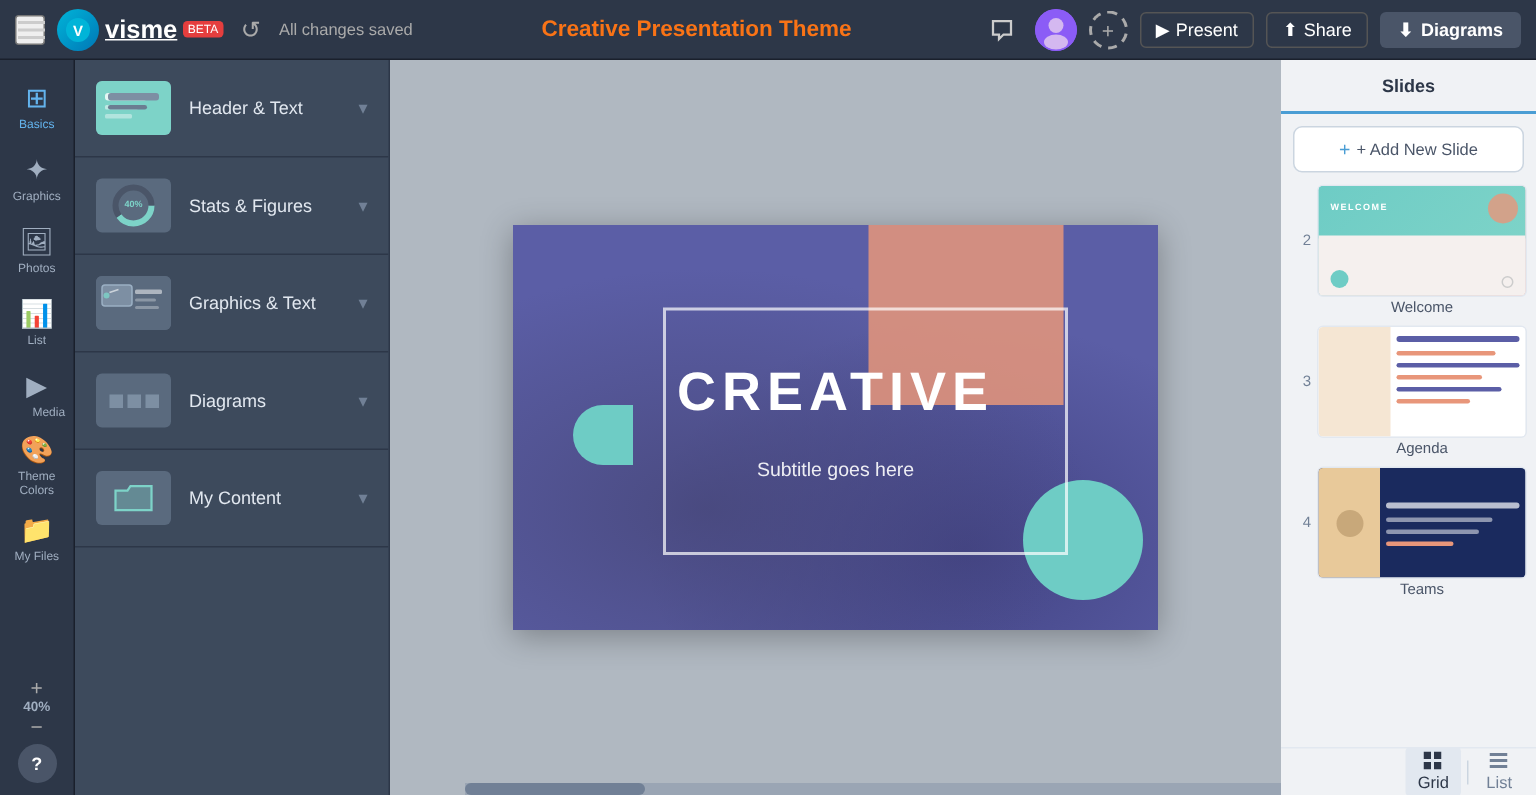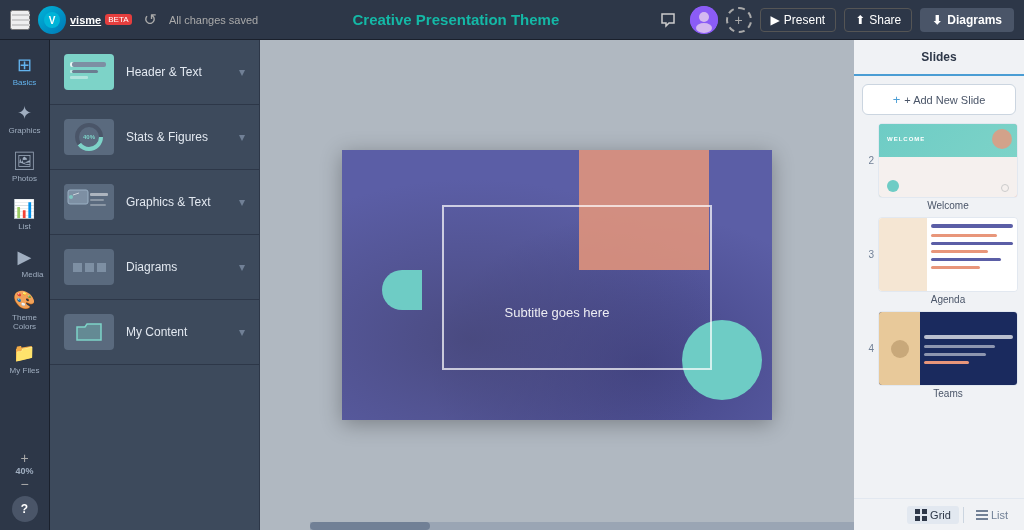--- a/index.html
+++ b/index.html
@@ -17,21 +17,21 @@
       border-bottom: 1px solid #1a202c;
     }
     .topbar-left { display: flex; align-items: center; gap: 8px; flex: 0 0 auto; }
     .hamburger-icon { width: 20px; height: 20px; display: flex; flex-direction: column; justify-content: center; gap: 3px; cursor: pointer; }
     .hamburger-icon span { display: block; width: 18px; height: 2px; background: #ccc; }
     .visme-logo { display: flex; align-items: center; gap: 4px; }
     .visme-logo-img { width: 28px; height: 28px; background: linear-gradient(135deg, #00b4d8, #0077b6); border-radius: 50%; display: flex; align-items: center; justify-content: center; font-size: 10px; font-weight: bold; }
     .beta-badge { font-size: 8px; background: #e53e3e; color: white; padding: 1px 3px; border-radius: 3px; vertical-align: super; }
     .undo-btn { background: none; border: none; color: #aaa; font-size: 16px; cursor: pointer; padding: 2px 4px; }
     .autosave { font-size: 11px; color: #aaa; }
-    .topbar-center { flex: 1; text-align: center; font-size: 15px; font-weight: 600; color: #14b8a6; }
+    .topbar-center { flex: 1; text-align: center; font-size: 15px; font-weight: 600; color: #f97316; }
     .topbar-right { display: flex; align-items: center; gap: 8px; flex: 0 0 auto; }
     .icon-btn { background: none; border: none; color: #ccc; cursor: pointer; font-size: 16px; width: 28px; height: 28px; display: flex; align-items: center; justify-content: center; border-radius: 50%; }
     .avatar { width: 28px; height: 28px; border-radius: 50%; background: #8b5cf6; overflow: hidden; display: flex; align-items: center; justify-content: center; font-size: 12px; }
     .add-people-btn { width: 26px; height: 26px; border-radius: 50%; border: 2px dashed #aaa; background: none; color: #aaa; cursor: pointer; display: flex; align-items: center; justify-content: center; font-size: 14px; }
     .present-btn { background: none; border: 1px solid #555; color: #fff; padding: 4px 10px; border-radius: 4px; cursor: pointer; font-size: 12px; display: flex; align-items: center; gap: 4px; }
     .share-btn { background: none; border: 1px solid #555; color: #fff; padding: 4px 10px; border-radius: 4px; cursor: pointer; font-size: 12px; display: flex; align-items: center; gap: 4px; }
     .download-btn { background: #4a5568; border: none; color: #fff; padding: 5px 12px; border-radius: 4px; cursor: pointer; font-size: 12px; display: flex; align-items: center; gap: 5px; font-weight: 600; }
 
     
     .main { display: flex; flex: 1; overflow: hidden; }
@@ -286,20 +286,21 @@
       padding: 3px 8px;
       border: none;
       background: none;
       cursor: pointer;
       font-size: 11px;
       color: #718096;
       display: flex;
       align-items: center;
       gap: 3px;
       border-radius: 3px;
+      flex-direction: column;
     }
     .view-btn.active { background: #e2e8f0; color: #2d3748; }
     .divider-v { width: 1px; height: 16px; background: #cbd5e0; }
   </style>
 </head>
 <body>
 
 <div class="topbar">
   <div class="topbar-left">
     <button class="hamburger-icon">
@@ -307,21 +308,21 @@
         <span></span>
         <span></span>
     </button>
     <div class="visme-logo">
       <div class="visme-logo-img">
         <svg width="18" height="18" viewBox="0 0 18 18">
             <circle cx="9" cy="9" r="8" fill="#00b4d8"></circle>
             <text x="9" y="13" text-anchor="middle" font-size="10" font-weight="bold" fill="white">V</text>
           </svg>
       </div>
-      <span style="font-size:11px;font-weight:700;color:#fff;text-decoration:underline;">visme</span>
+      <span style="font-size:17px;font-weight:700;color:#fff;text-decoration:underline;">visme</span>
       <span class="beta-badge">BETA</span>
     </div>
     <button class="undo-btn">↺</button>
     <span class="autosave">All changes saved</span>
   </div>
   <div class="topbar-center">Creative Presentation Theme</div>
   <div class="topbar-right">
     <button class="icon-btn">
       <svg width="16" height="16" viewBox="0 0 16 16" fill="currentColor">
           <path d="M2 2h12v9H9l-3 3v-3H2z" stroke="currentColor" stroke-width="1.5" fill="none"></path>
@@ -466,20 +467,21 @@
       <div class="slide-bg"></div>
 
       <div class="slide-floral"></div>
 
       <div class="salmon-rect"></div>
       <div class="teal-small"></div>
       <div class="teal-semicircle"></div>
 
       <div class="slide-rect-outline"></div>
 
+      <div class="slide-title">CREATIVE</div>
 
       <div class="slide-subtitle">Subtitle goes here</div>
 
     </div>
 
     <div class="scrollbar-h">
       <div class="scrollbar-h-thumb"></div>
     </div>
   </div>
 

